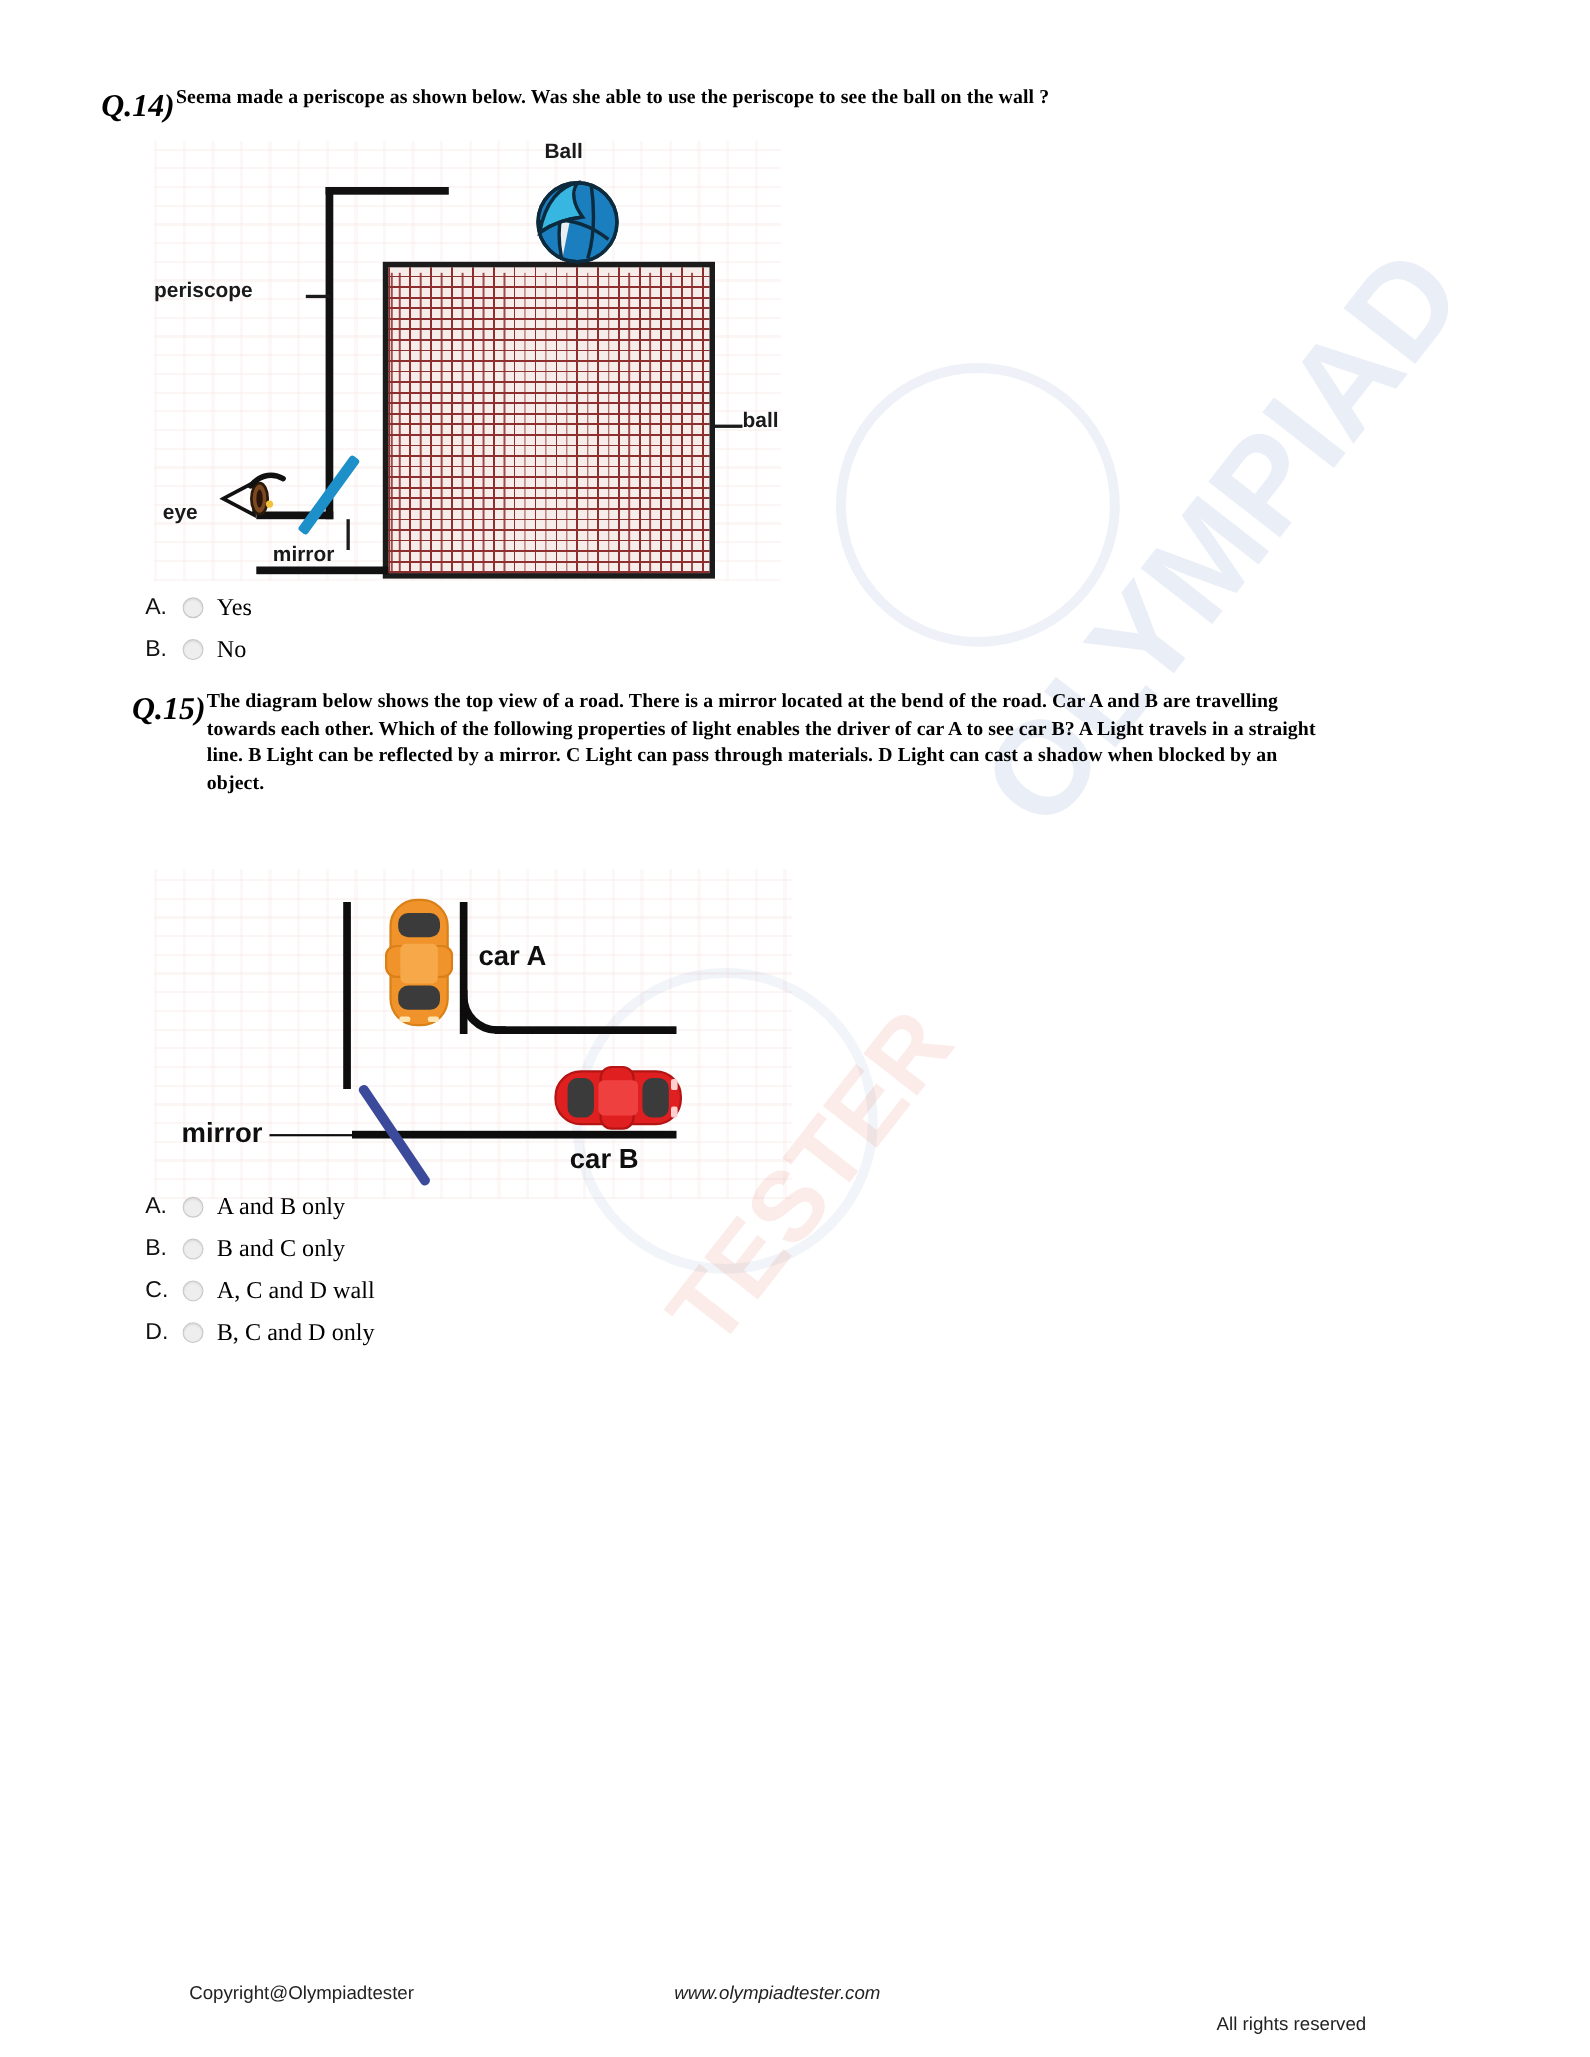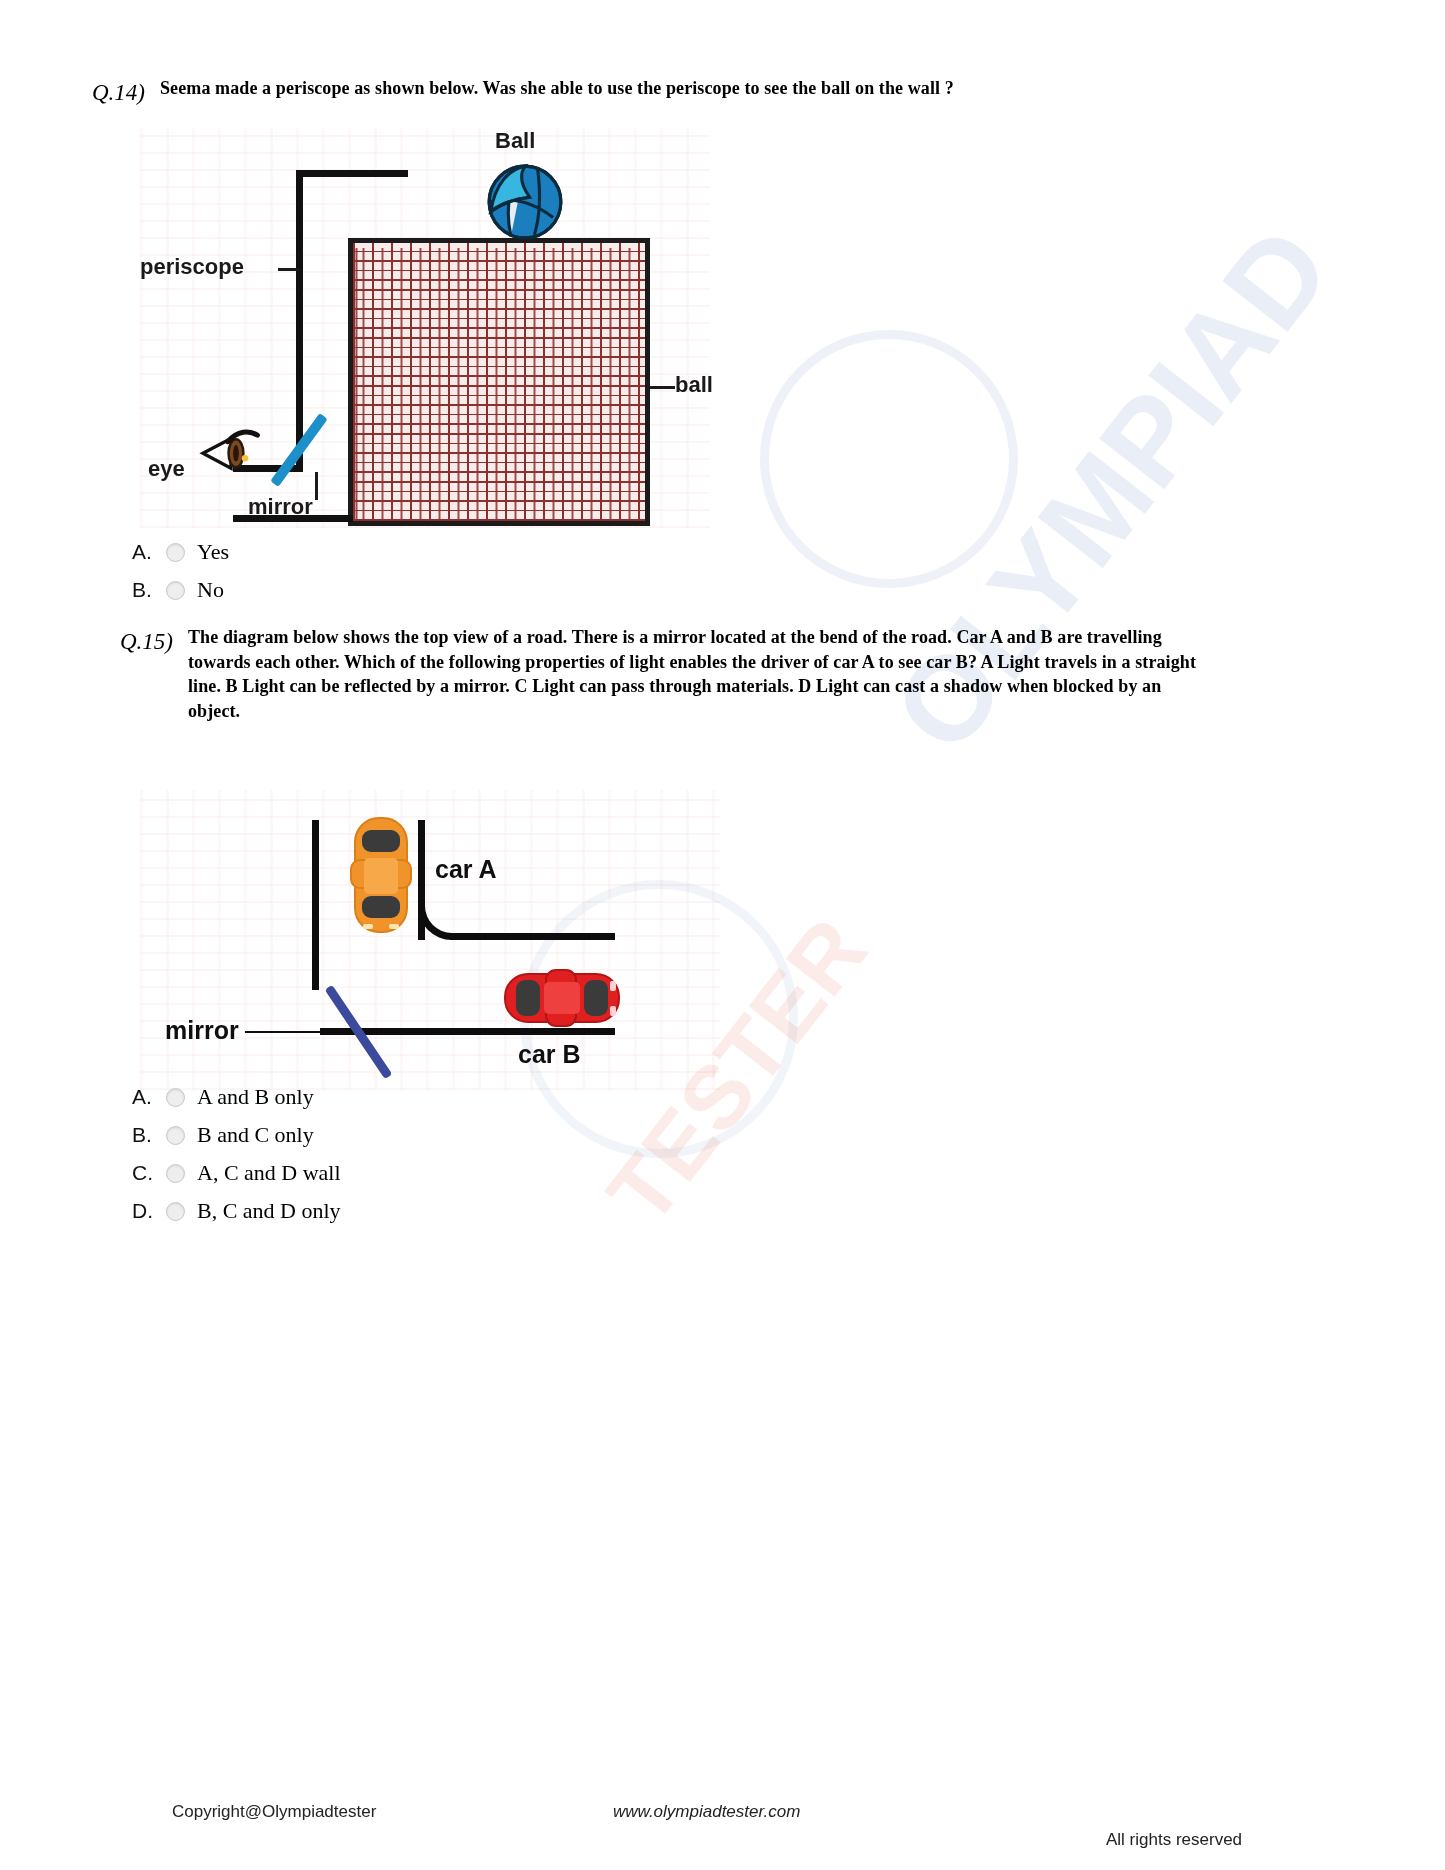--- a/index.html
+++ b/index.html
@@ -11,22 +11,22 @@
     overflow:hidden;
   }
   .page{position:relative;width:1445px;height:1870px;}
 
   
   .qblock{position:absolute;}
   .qrow{display:flex;align-items:flex-start;}
   .qnum{
     font-family:"Liberation Serif", serif;
     font-style:italic;
-    font-weight:normal;
-    font-size:23px;
+    font-weight:bold;
+    font-size:29px;
     color:#000;
     width:68px;
     flex:0 0 68px;
     line-height:1.35;
     padding-top:1px;
   }
   .qtext{
     font-family:"Liberation Serif", serif;
     font-weight:bold;
     font-size:18px;
@@ -90,21 +90,21 @@
     transform:rotate(-52deg);
     white-space:nowrap;
   }
 
   
   #diagram1{position:absolute;left:138px;top:128px;width:570px;height:398px;}
   .d1-label{
     position:absolute;
     font-family:"Liberation Sans", sans-serif;
     font-weight:bold;
-    font-size:22px;
+    font-size:19px;
     color:#1a1a1a;
     white-space:nowrap;
   }
   .brickwall{
     position:absolute;
     border:5px solid #1b1b1b;
     background-color:#f6ece9;
     background-image:
       repeating-linear-gradient(0deg,  #8e2f2f 0 1.6px, rgba(0,0,0,0) 1.6px 9.6px),
       repeating-linear-gradient(90deg, #8e2f2f 0 1.6px, rgba(0,0,0,0) 1.6px 19px);

